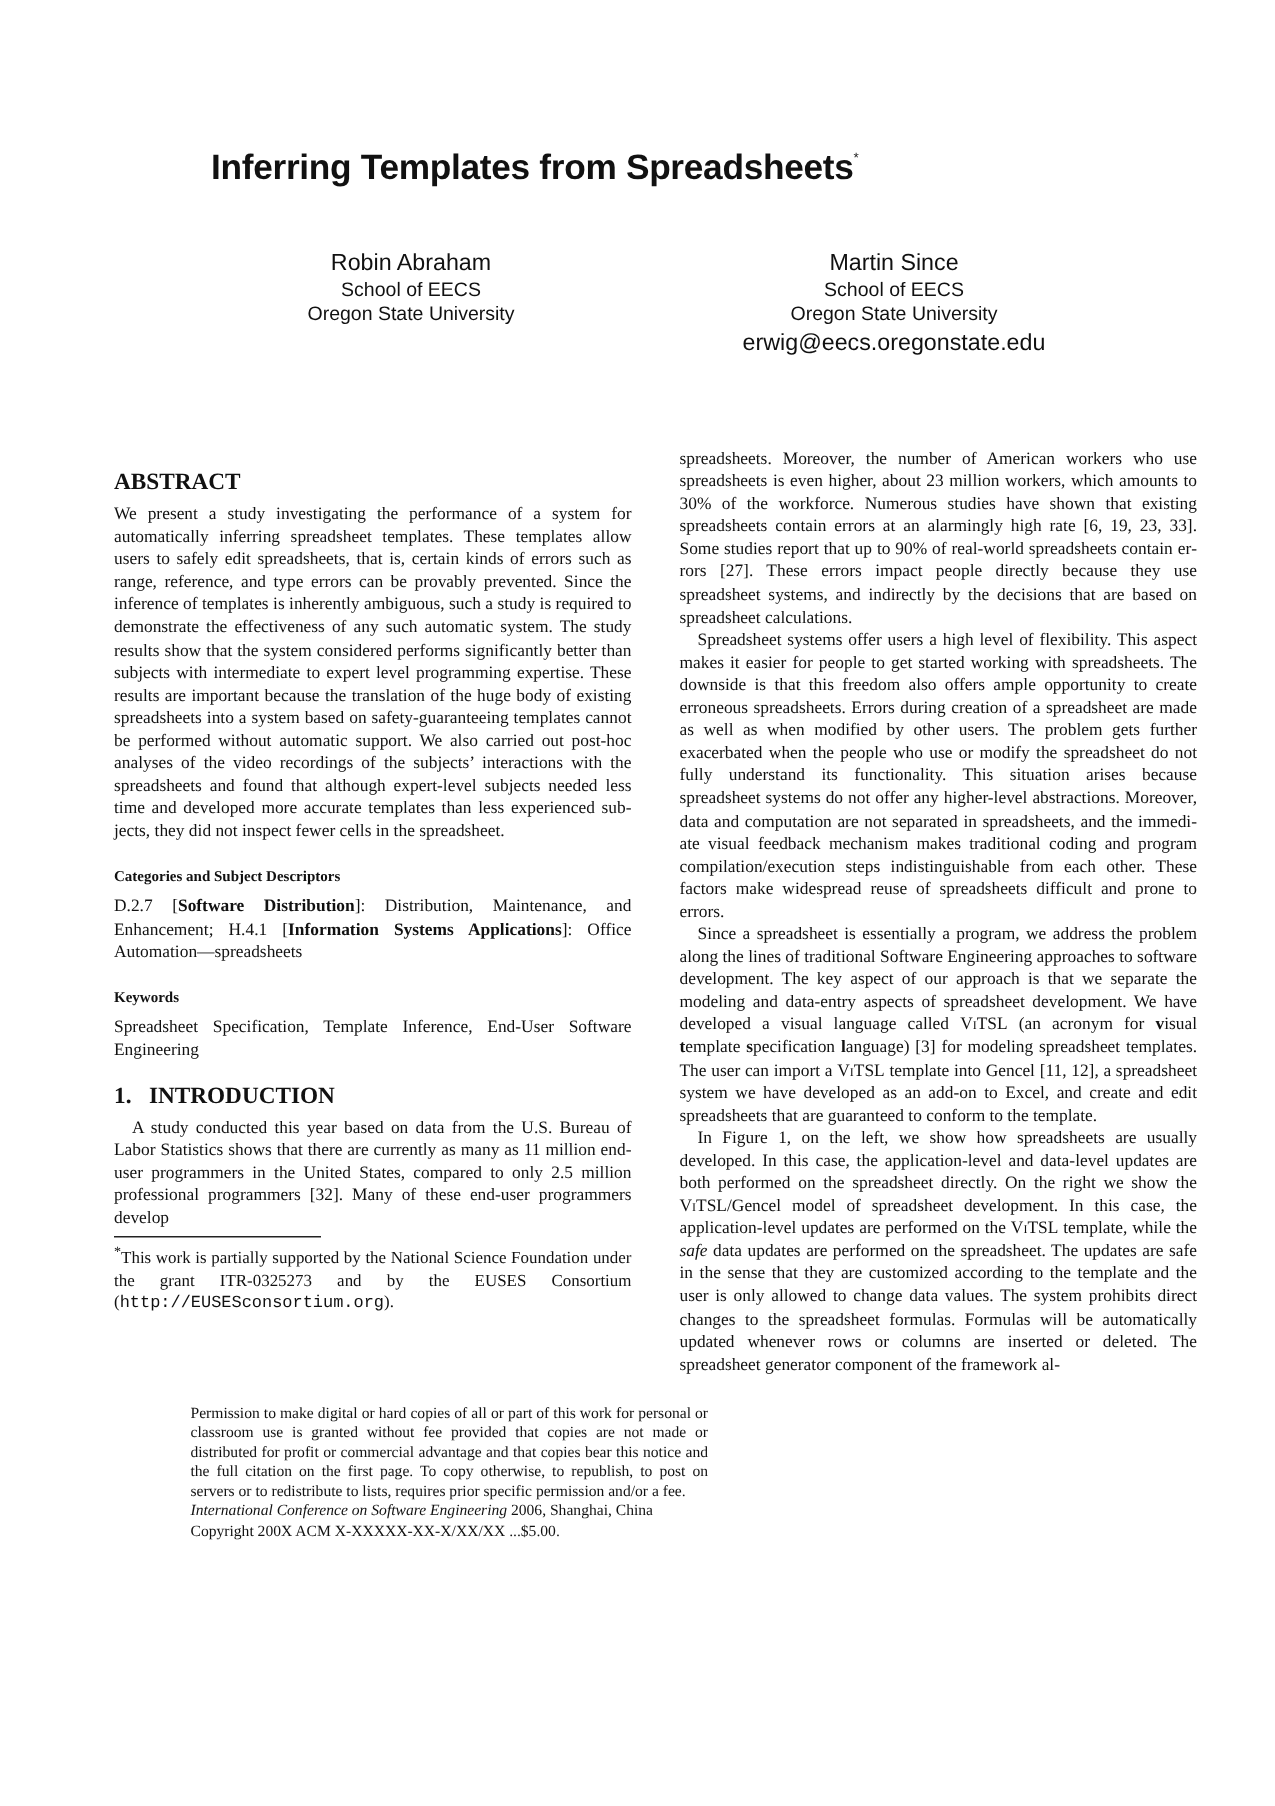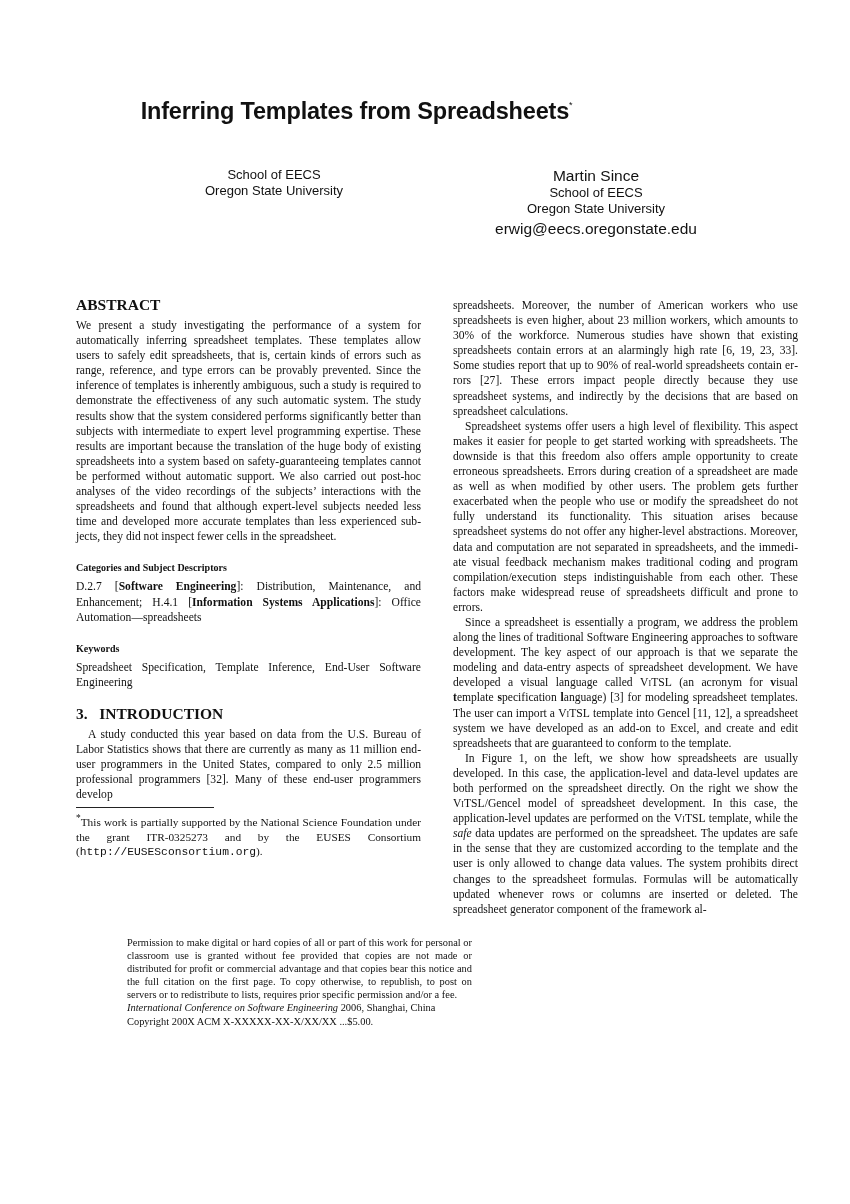--- a/index.html
+++ b/index.html
@@ -12,21 +12,21 @@
            font-size: 23.5px; font-weight: bold; letter-spacing: -0.2px; }
   #title sup { font-size: 9px; font-weight: normal; vertical-align: top; position: relative; top: 2px; }
 
   .author { position: absolute; top: 167px; width: 300px; text-align: center; }
   .author .name { font-size: 15.5px; line-height: 18px; }
   .author .aff { font-size: 13px; line-height: 16px; }
   .author .email { font-size: 15.5px; line-height: 20px; margin-top: 2px; }
   #author-1 { left: 124px; }
   #author-2 { left: 446px; }
 
-  .col { position: absolute; top: 296px; width: 345px; font-size: 11.6px; line-height: 15.1px; text-align: justify; hyphens: manual; }
+  .col { position: absolute; top: 313px; width: 345px; font-size: 11.6px; line-height: 15.1px; text-align: justify; hyphens: manual; }
   #col-left { left: 76px; }
   #col-right { left: 453px; top: 298px; }
 
   .col p { margin: 0; }
   .col p.indent { text-indent: 12px; }
   h2.sec { font-size: 15.5px; font-weight: bold; margin: 0 0 4px 0; line-height: 18px; }
   h2.sub { font-size: 10px; font-weight: bold; margin: 0 0 3px 0; line-height: 17px; }
   .gap-s { height: 15px; }
   .b { font-weight: bold; }
   .sc { font-variant: small-caps; }
@@ -36,41 +36,42 @@
 
   #permission { position: absolute; left: 79px; top: 936px; width: 345px; font-size: 10.4px; line-height: 13.1px; text-align: justify; margin-left: 48px; }
   #permission .venue { font-style: italic; }
 </style>
 </head>
 <body>
 
 <div id="title" class="sans"><span>Inferring Templates from Spreadsheets</span><sup>*</sup></div>
 
 <div id="author-1" class="author sans">
+  <div class="name">Robin Abraham</div>
   <div class="aff">School of EECS</div>
   <div class="aff">Oregon State University</div>
 </div>
 <div id="author-2" class="author sans">
   <div class="name">Martin Since</div>
   <div class="aff">School of EECS</div>
   <div class="aff">Oregon State University</div>
   <div class="email">erwig@eecs.oregonstate.edu</div>
 </div>
 
 <div id="col-left" class="col serif">
   <h2 class="sec">ABSTRACT</h2>
   <p>We present a study investigating the performance of a system for automatically inferring spreadsheet templates. These templates allow users to safely edit spreadsheets, that is, certain kinds of errors such as range, reference, and type errors can be provably prevented.  Since the inference of templates is inherently ambiguous, such a study is required to demonstrate the effectiveness of any such automatic sys­tem.  The study results show that the system considered performs significantly better than subjects with intermedi­ate to expert level programming expertise. These results are important because the translation of the huge body of exist­ing spreadsheets into a system based on safety-guaranteeing templates cannot be performed without automatic support. We also carried out post-hoc analyses of the video recordings of the subjects’ interactions with the spreadsheets and found that although expert-level subjects needed less time and de­veloped more accurate templates than less experienced sub­jects, they did not inspect fewer cells in the spreadsheet.</p>
   <div class="gap-s"></div>
   <h2 class="sub">Categories and Subject Descriptors</h2>
-  <p><span>D.2.7 [</span><span class="b">Software Engineering</span><span>]:  Distribution, Mainte­nance, and Enhancement; H.4.1 [</span><span class="b">Information Systems Applications</span><span>]: Office Automation—spreadsheets</span></p>
+  <p><span>D.2.7 [</span><span class="b">Software Distribution</span><span>]:  Distribution, Mainte­nance, and Enhancement; H.4.1 [</span><span class="b">Information Systems Applications</span><span>]: Office Automation—spreadsheets</span></p>
   <div class="gap-s"></div>
   <h2 class="sub">Keywords</h2>
   <p>Spreadsheet Specification, Template Inference, End-User Software Engineering</p>
   <div class="gap-s"></div>
-  <h2 class="sec" style="white-space: pre;">3.   INTRODUCTION</h2>
+  <h2 class="sec" style="white-space: pre;">1.   INTRODUCTION</h2>
   <p class="indent">A study conducted this year based on data from the U.S. Bureau of Labor Statistics shows that there are currently as many as 11 million end-user programmers in the United States, compared to only 2.5 million professional program­mers [32].  Many of these end-user programmers develop</p>
   <div id="footnote-rule"></div>
   <p id="footnote"><sup>*</sup><span>This work is partially supported by the National Science Foundation under the grant ITR-0325273 and by the EUSES Consortium (</span><span class="mono">http://EUSESconsortium.org</span><span>).</span></p>
 </div>
 
 <div id="permission" class="serif">
   <div>Permission to make digital or hard copies of all or part of this work for personal or classroom use is granted without fee provided that copies are not made or distributed for profit or commercial advantage and that copies bear this notice and the full citation on the first page. To copy otherwise, to republish, to post on servers or to redistribute to lists, requires prior specific permission and/or a fee.</div>
   <div><span class="venue">International Conference on Software Engineering</span><span> 2006, Shanghai, China</span></div>
   <div>Copyright 200X ACM X-XXXXX-XX-X/XX/XX ...$5.00.</div>
 </div>

